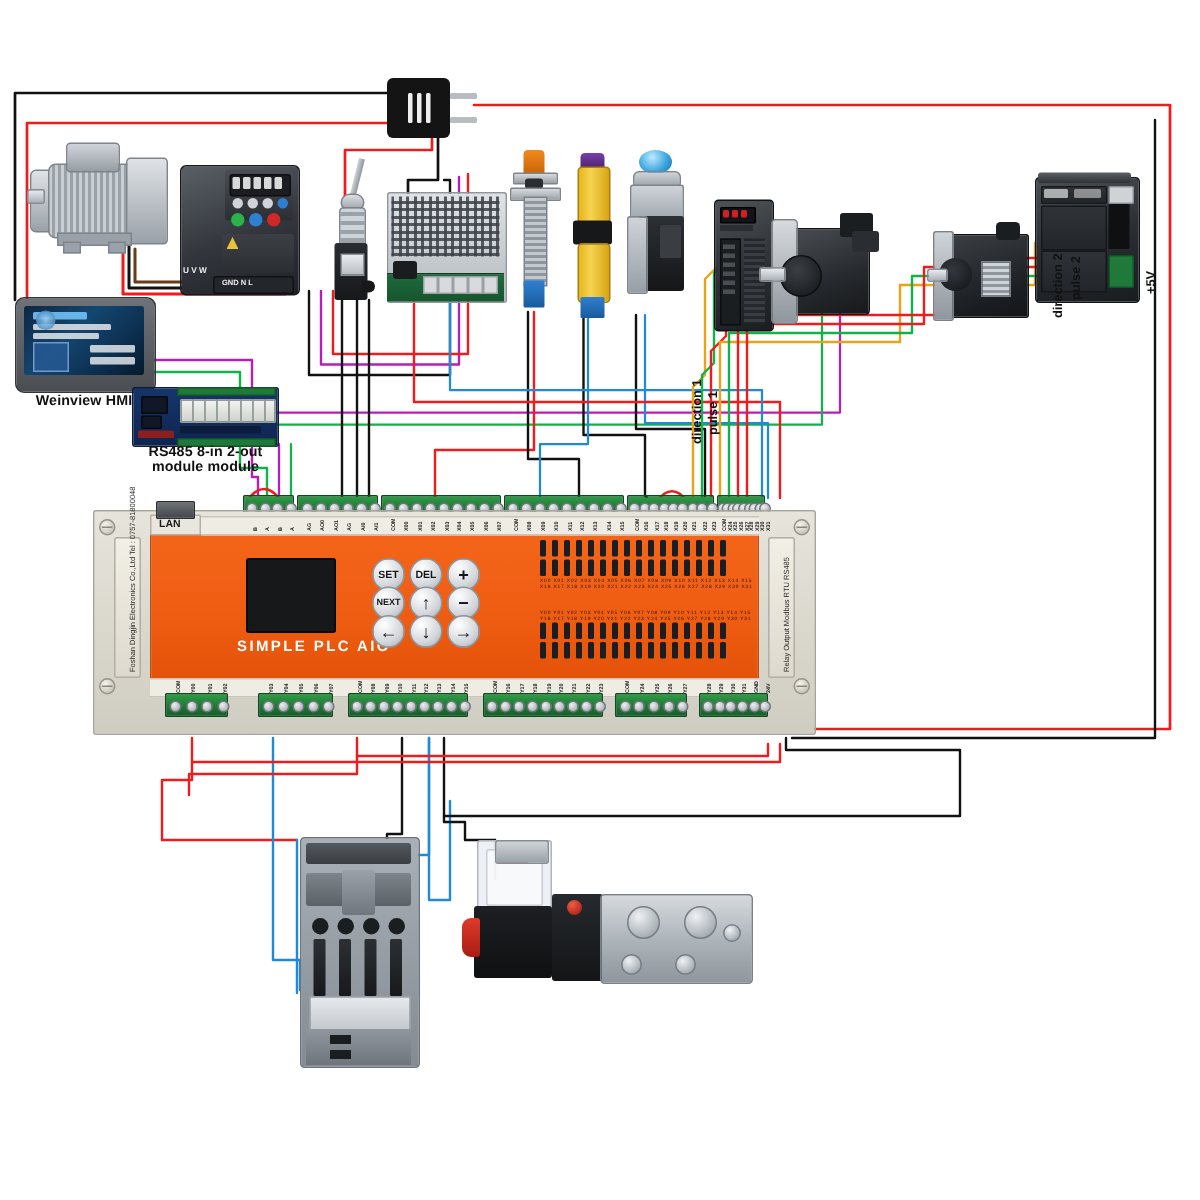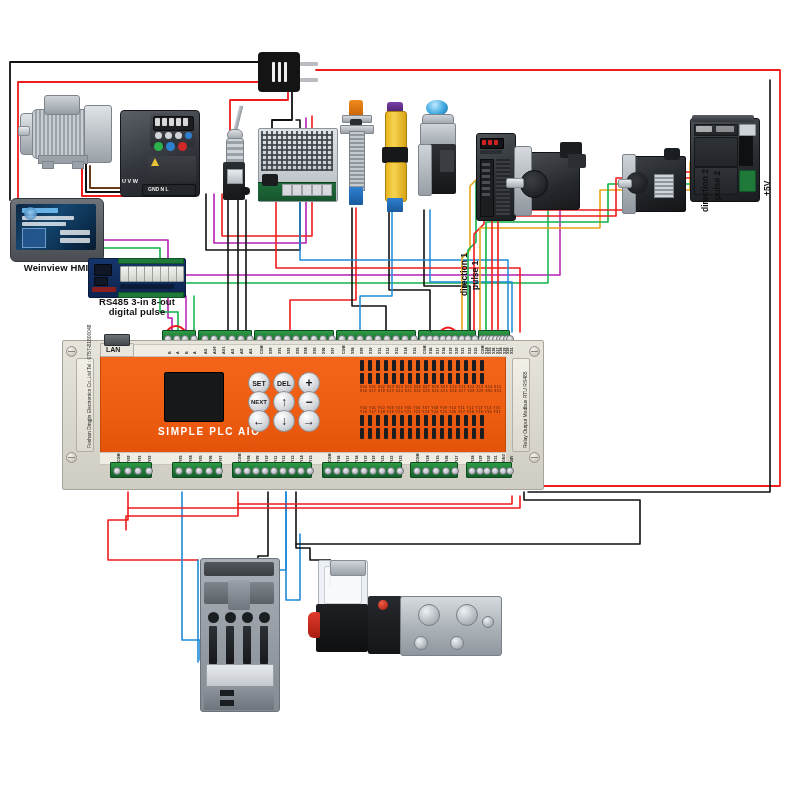--- a/index.html
+++ b/index.html
@@ -273,22 +273,22 @@
     <div class="pcb-relay" style="left:56px;top:8px;width:7px;height:14px;"></div>
     <div class="pcb-relay" style="left:64px;top:8px;width:7px;height:14px;"></div>
     <div class="pcb-relay" style="left:72px;top:8px;width:7px;height:14px;"></div>
     <div class="pcb-relay" style="left:80px;top:8px;width:7px;height:14px;"></div>
     <div class="pcb-relay" style="left:88px;top:8px;width:6px;height:14px;"></div>
     <div class="pcb-chip" style="left:6px;top:6px;width:16px;height:10px;"></div>
     <div class="pcb-chip" style="left:6px;top:19px;width:12px;height:7px;"></div>
     <div style="position:absolute;left:4px;top:29px;width:24px;height:5px;background:#8b1f1f;border-radius:1px;"></div>
     <div style="position:absolute;left:32px;top:26px;width:54px;height:5px;background:#0b1c3a;border-radius:1px;"></div>
   </div>
-  <div class="lbl" style="left:82px;top:296px;width:110px;">RS485 3-in 8-out</div>
-  <div class="lbl" style="left:82px;top:306px;width:110px;">digital pulse</div>
+  <div class="lbl" style="left:82px;top:296px;width:110px;">RS485 8-in 2-out</div>
+  <div class="lbl" style="left:82px;top:306px;width:110px;">module module</div>
 
   <div class="dev" style="left:258px;top:52px;width:62px;height:40px;">
     <div class="plug-body" style="left:0;top:0;width:42px;height:40px;"></div>
     <div class="plug-slot" style="left:14px;top:10px;width:3px;height:20px;"></div>
     <div class="plug-slot" style="left:20px;top:10px;width:3px;height:20px;"></div>
     <div class="plug-slot" style="left:26px;top:10px;width:3px;height:20px;"></div>
     <div class="plug-pin" style="left:42px;top:10px;width:18px;height:4px;"></div>
     <div class="plug-pin" style="left:42px;top:26px;width:18px;height:4px;"></div>
   </div>
 

